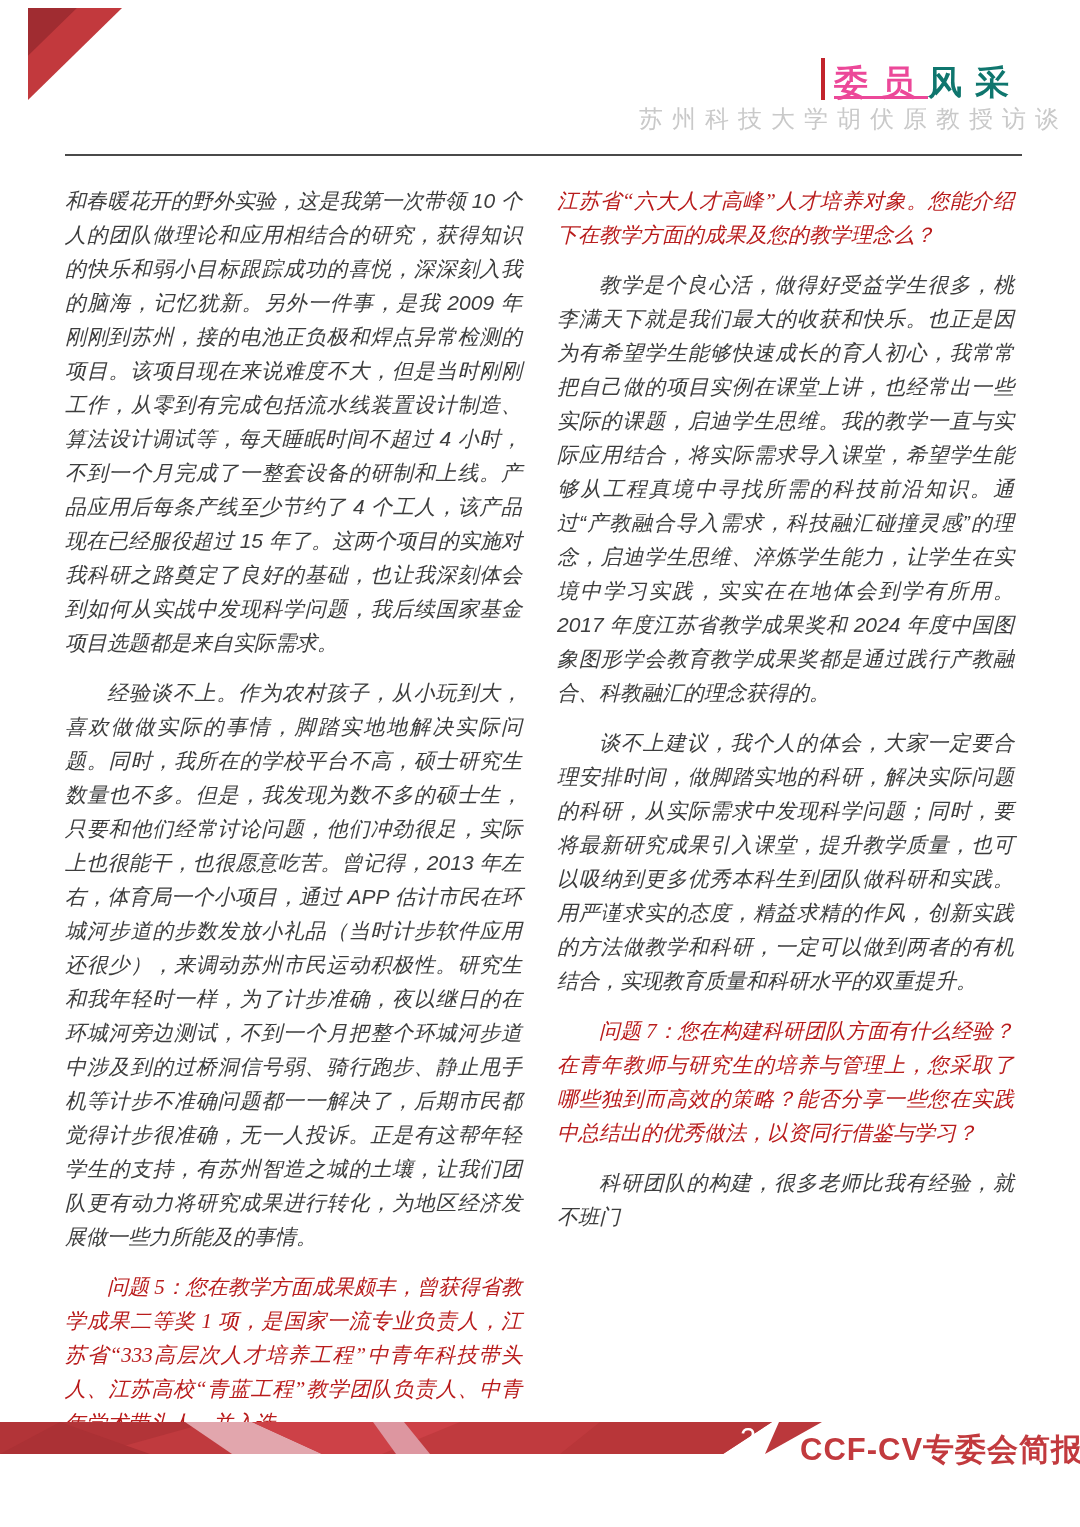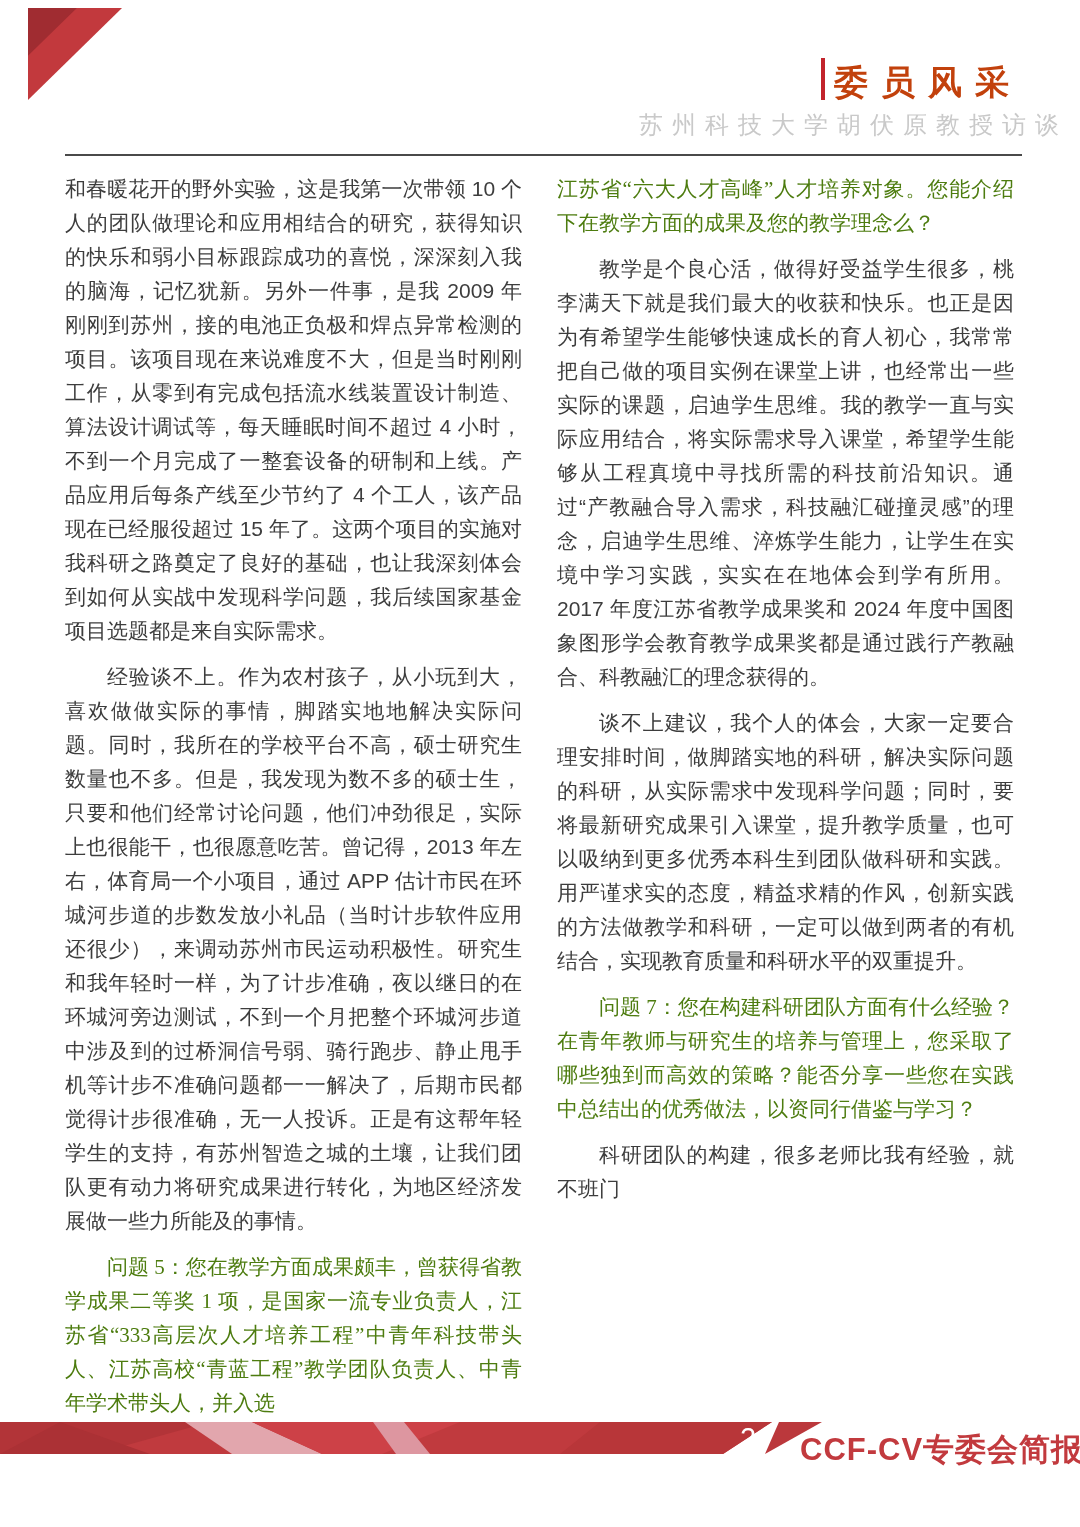--- a/index.html
+++ b/index.html
@@ -13,35 +13,35 @@
   .corner .tri-main{position:absolute;inset:0;background:#c2393d;
     clip-path:polygon(0 0,100% 0,0 100%);}
   .corner .tri-dark{position:absolute;inset:0;background:#a02c31;
     clip-path:polygon(0 0,52% 0,0 52%);}
   
   .header{position:absolute;left:65px;top:0;width:957px;}
   .title-row{position:absolute;top:58px;right:0;white-space:nowrap;
     font-size:34px;font-weight:bold;letter-spacing:13px;}
   .title-bar{display:inline-block;width:4px;height:42px;background:#c2242c;
     vertical-align:-6px;margin-right:9px;}
-  .title-red{color:#c2410c;}
-  .title-dark{color:#c2410c;margin-top:41px;}
-  .subtitle{position:absolute;top:109px;right:-46px;white-space:nowrap;
+  .title-red{color:#ec4899;text-decoration:underline;}
+  .title-dark{color:#0f766e;margin-top:41px;}
+  .subtitle{position:absolute;top:103px;right:-46px;white-space:nowrap;
     font-size:24px;color:#c9c9c9;letter-spacing:9px;}
   .rule{position:absolute;left:65px;top:154px;width:957px;height:2px;
     background:#4a4a4a;}
   
   .col{position:absolute;top:168px;width:457px;
     font-size:21px;line-height:34px;color:#3d3d3d;
     text-align:justify;text-justify:inter-ideograph;}
   #col-left{left:65px;}
   #col-right{left:557px;}
-  .col p{margin:4px 0 12px 0;text-indent:2em;}
+  .col p{margin:16px 0 12px 0;text-indent:2em;font-style:italic;}
   .col p.noindent{text-indent:0;}
-  .col p.q{color:#4d7c0f;font-family:"Liberation Serif","DejaVu Serif",serif;}
+  .col p.q{color:#b91c1c;font-family:"Liberation Serif","DejaVu Serif",serif;}
   
   .footer-band{position:absolute;left:0;top:1422px;width:830px;height:32px;}
   .footer-band svg{display:block;}
   .page-num{position:absolute;left:740px;top:1424px;width:40px;
     color:#ffffff;font-size:29px;line-height:29px;font-weight:normal;}
   .footer-title{position:absolute;left:800px;top:1429px;white-space:nowrap;
     color:#c23a3e;font-size:31px;font-weight:600;letter-spacing:1px;}
 </style>
 </head>
 <body>

